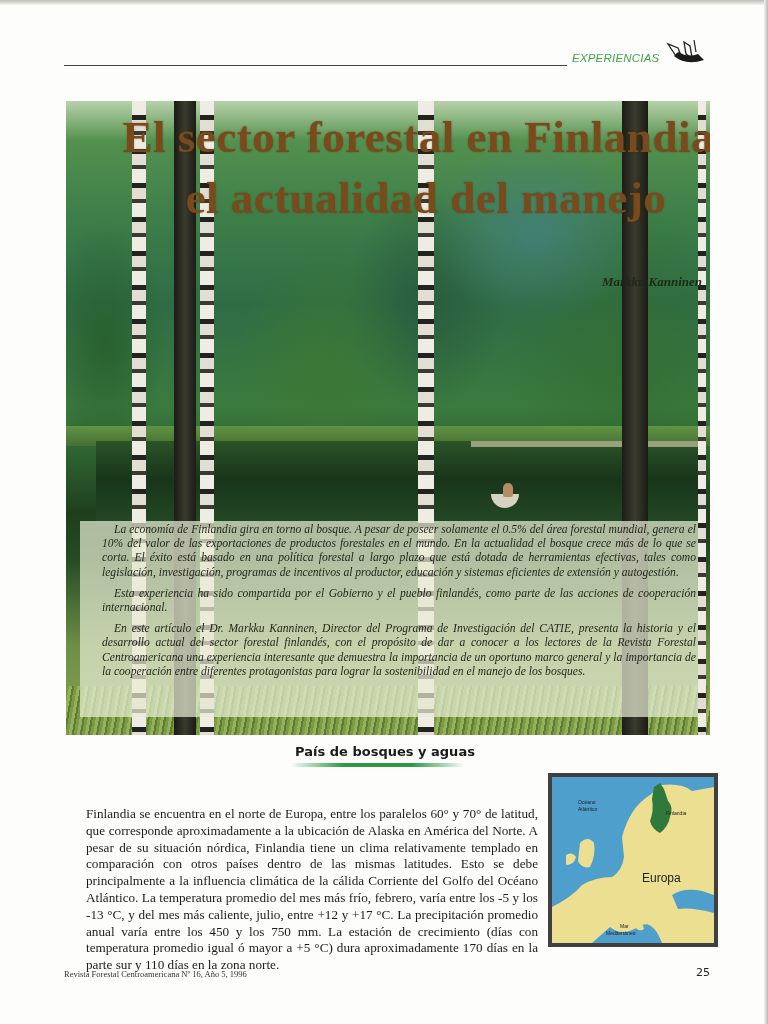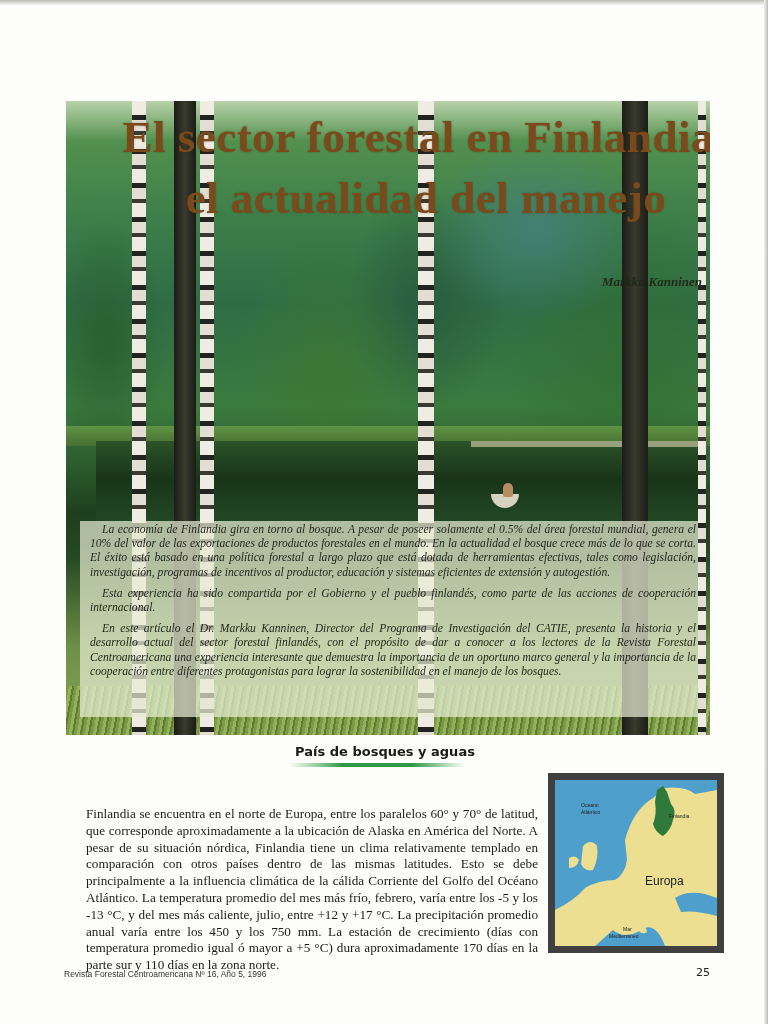--- a/index.html
+++ b/index.html
@@ -39,45 +39,55 @@
 
   .title { position: absolute; left: 0; top: 6px; width: 720px; text-align: center;
     font-family: "Liberation Serif", serif; font-weight: bold; color: #7a4a1c;
     font-size: 45px; line-height: 61px; letter-spacing: 0.5px; text-shadow: 0 0 2px rgba(60,40,10,0.4); }
   .author { position: absolute; right: 8px; top: 173px; font-family: "Liberation Serif", serif; font-style: italic; font-weight: bold; font-size: 13px; color: #1d2a18; }
 
   .abstract-box { position: absolute; left: 14px; top: 420px; width: 618px; height: 196px;
     background: rgba(232,236,210,0.72); }
   .abstract { position: absolute; left: 20px; top: 422px; width: 610px;
     font-family: "Liberation Serif", serif; font-style: italic; font-size: 11.6px; line-height: 14.2px; color: #1f2418; text-align: justify; }
-  .abstract p { margin: 0 0 7px 4px; text-indent: 12px; }
+  .abstract p { margin: 0 0 7px 16px; text-indent: 12px; }
 
   .subhead { position: absolute; left: 250px; top: 744px; width: 270px; text-align: center;
     font-family: "DejaVu Sans", sans-serif; font-weight: bold; font-size: 13px; color: #1a1a1a; }
   .subhead-bar { position: absolute; left: 290px; top: 763px; width: 175px; height: 4px;
     background: linear-gradient(90deg, rgba(60,160,70,0), #2f9a46 30%, #2f9a46 70%, rgba(60,160,70,0)); border-radius: 2px; }
 
   .body-text { position: absolute; left: 86px; top: 806px; width: 452px;
     font-family: "Liberation Serif", serif; font-size: 13.2px; line-height: 16.8px; color: #1b1b1b; text-align: justify; }
   .body-text p { margin: 0; text-indent: 0; }
 
-  .map { position: absolute; left: 548px; top: 773px; width: 162px; height: 166px; background: #4f9fcc; overflow: hidden; border: 7px solid #404040; }
+  .map { position: absolute; left: 548px; top: 773px; width: 162px; height: 166px; background: #4f9fcc; overflow: hidden; border: 4px solid #404040; }
   .map svg { position: absolute; left: 0; top: 0; }
   .map-label { position: absolute; font-family: "Liberation Sans", sans-serif; color: #222; }
 
-  .footer-left { position: absolute; left: 64px; top: 969px; font-family: Liberation Sans, sans-serif; font-size: 8.5px; color: #333; }
+  .footer-left { position: absolute; left: 64px; top: 969px; font-family: Liberation Serif, serif; font-size: 8.5px; color: #333; }
   .footer-right { position: absolute; left: 696px; top: 966px; font-family: "DejaVu Sans", sans-serif; font-size: 11px; color: #222; }
 </style>
 </head>
 <body>
 
 <div class="page">
   <div class="page-edge-top"></div>
   <div class="page-edge-right"></div>
 
+  <div class="header">
+    <div class="header-rule"></div>
+    <div class="section-label">EXPERIENCIAS</div>
+    <svg class="hands-icon" viewBox="0 0 44 26">
+      <path d="M4 4 L12 16 L18 18 L14 8 Z" fill="none" stroke="#222" stroke-width="1.3"></path>
+      <path d="M20 2 L22 14 L28 18 L26 6 Z" fill="none" stroke="#222" stroke-width="1.3"></path>
+      <path d="M30 0 L32 12" stroke="#222" stroke-width="1.2"></path>
+      <path d="M10 16 Q22 26 40 20 L34 14 Q24 18 14 12 Z" fill="#1b1b1b"></path>
+    </svg>
+  </div>
 
   <div class="hero">
     <div class="forest-band"></div>
     <div class="lake-shore"></div>
     <div class="lake"></div>
     <div class="sand-strip"></div>
     <div class="boat"></div>
     <div class="boat-person"></div>
     <div class="grass"></div>
 

